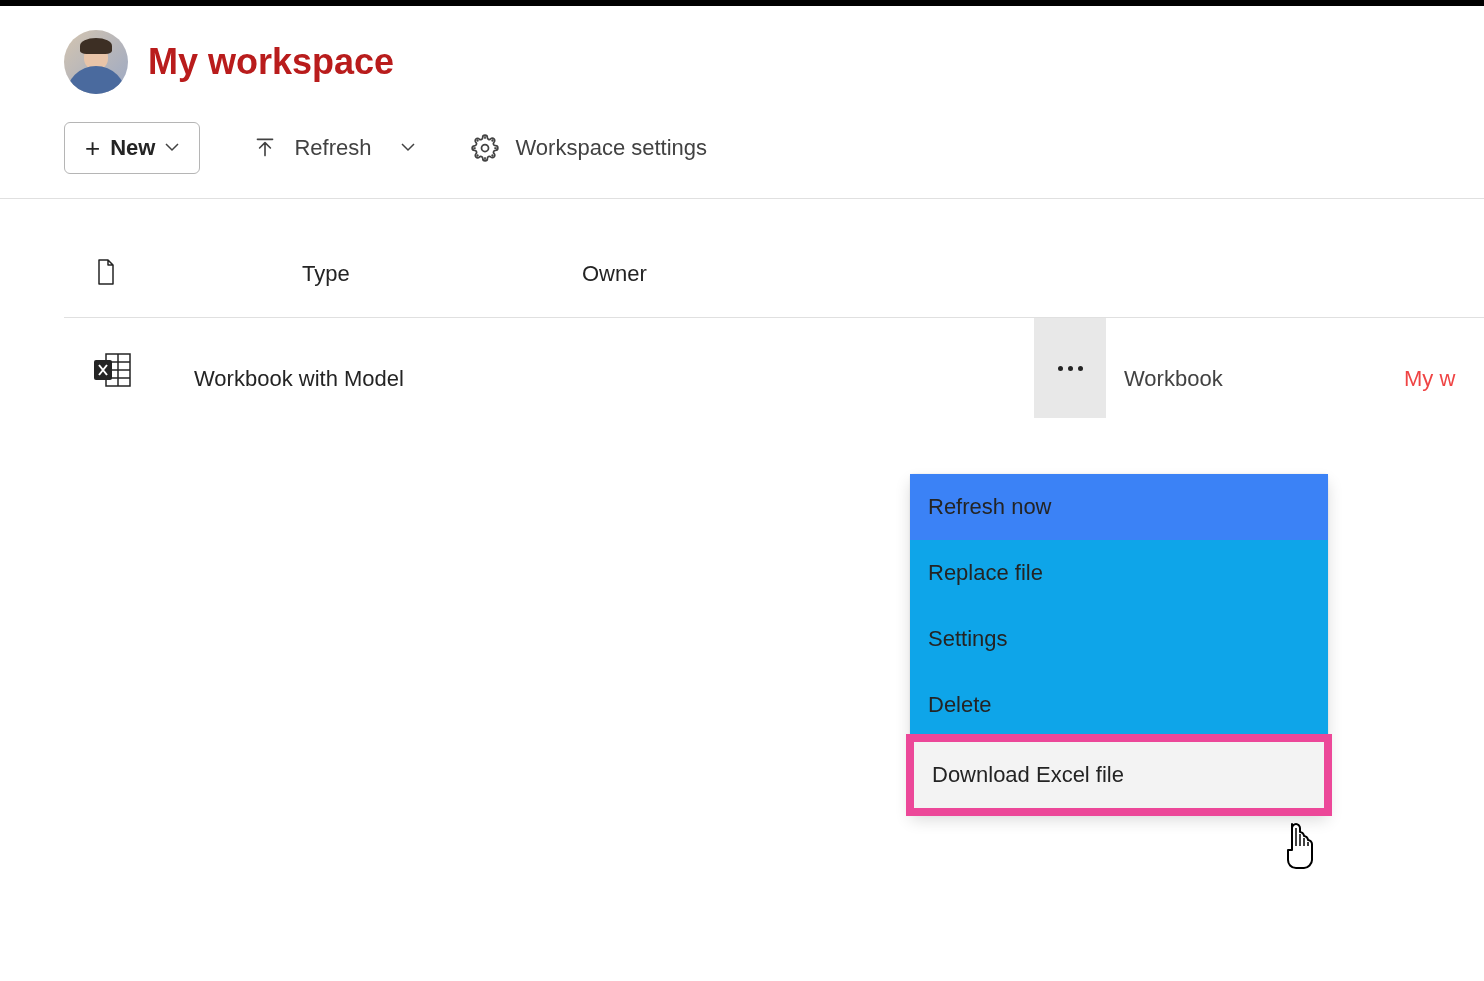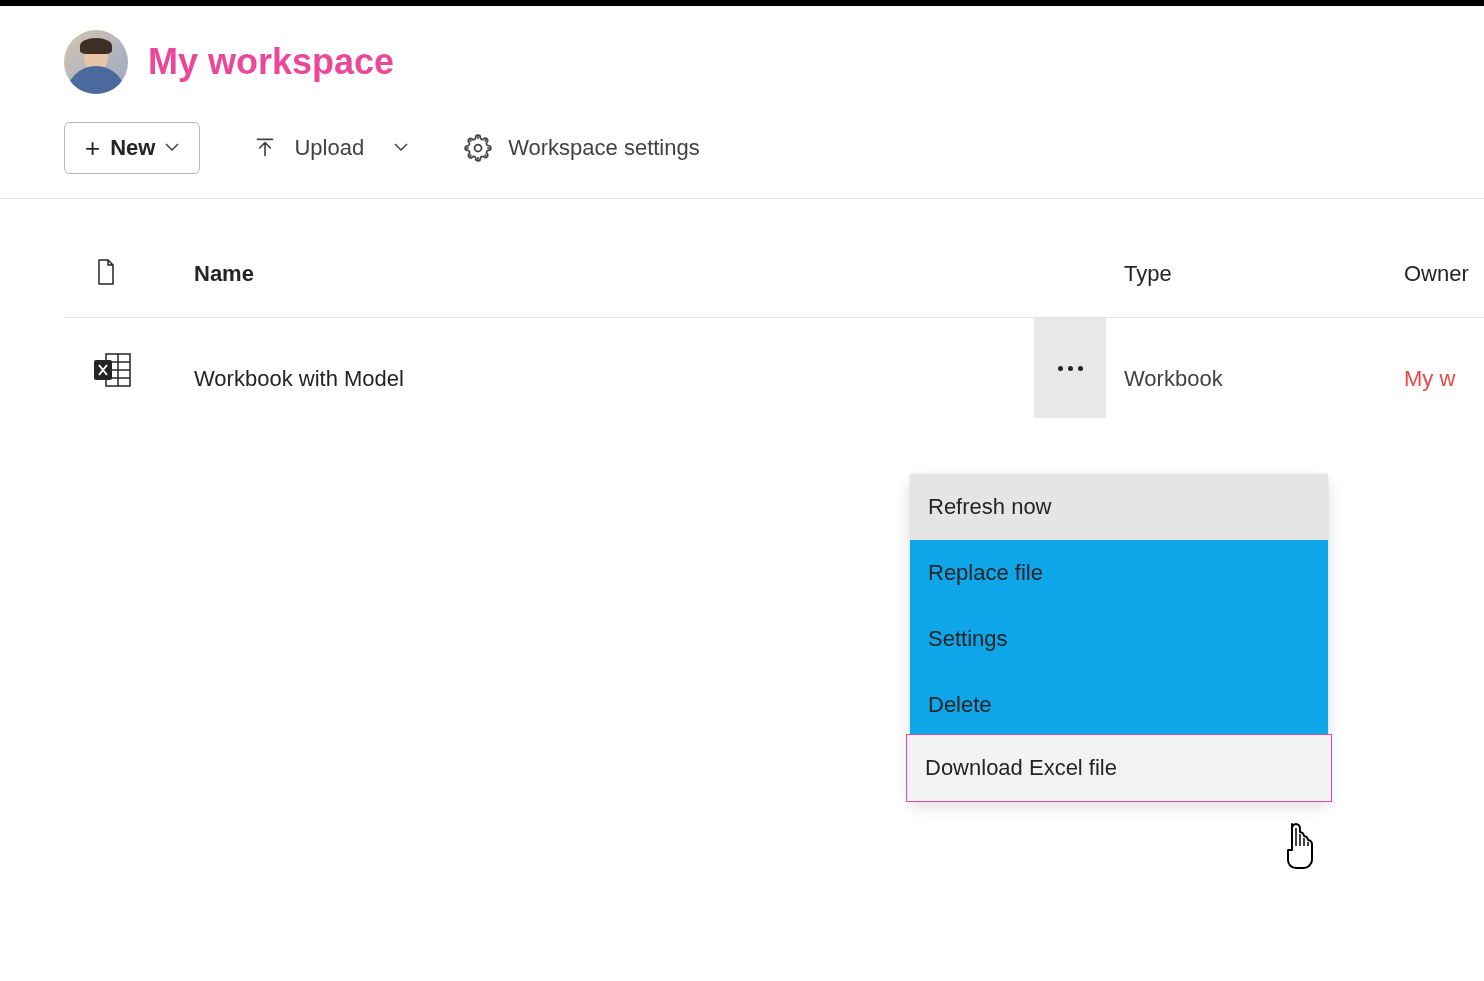--- a/index.html
+++ b/index.html
@@ -61,21 +61,21 @@
       transform: translateX(-50%);
       width: 32px;
       height: 16px;
       background: #3d2f24;
       border-radius: 50% 50% 20% 20%;
       z-index: 1;
     }
     .page-title {
       font-size: 36px;
       font-weight: 700;
-      color: #ec4899;
+      color: #b91c1c;
     }
     .toolbar {
       display: flex;
       align-items: center;
       padding: 12px 64px 24px 64px;
       gap: 48px;
     }
     .new-button {
       display: flex;
       align-items: center;
@@ -220,24 +220,24 @@
       z-index: 10;
     }
     .menu-item {
       padding: 20px 18px;
       font-size: 22px;
       color: #242424;
       cursor: pointer;
       background: #0ea5e9;
     }
     .menu-item:first-child {
-      background: #e5e5e5;
+      background: #3b82f6;
     }
     .menu-item-highlighted {
-      border: 1px solid #ec4899;
+      border: 8px solid #ec4899;
       background: #f3f3f3;
       padding: 20px 18px;
       margin: -4px;
       position: relative;
     }
     .file-icon svg {
       width: 20px;
       height: 26px;
     }
     .excel-icon svg {
@@ -274,21 +274,21 @@
       </svg>
     </span>
   </button>
 
   <div class="toolbar-item">
     <span class="toolbar-icon">
       <svg width="26" height="26" viewBox="0 0 24 24" fill="none">
         <path d="M12 19 L12 7 M12 7 L7 12 M12 7 L17 12 M5 4 L19 4" stroke="#424242" stroke-width="1.5" stroke-linecap="round"></path>
       </svg>
     </span>
-    <span>Upload</span>
+    <span>Refresh</span>
     <span class="chevron-down" style="margin-left: 14px;">
       <svg width="14" height="10" viewBox="0 0 14 10" fill="none">
         <path d="M1 2 L7 8 L13 2" stroke="#424242" stroke-width="1.5" fill="none"></path>
       </svg>
     </span>
   </div>
 
   <div class="toolbar-item">
     <span class="toolbar-icon">
       <svg width="28" height="28" viewBox="0 0 24 24" fill="none">
@@ -305,21 +305,20 @@
 
 <div class="content-area">
   <div class="table-header">
     <div class="table-header-icon-col">
       <span class="file-icon">
         <svg viewBox="0 0 20 26" fill="none">
           <path d="M3 1 L12 1 L17 6 L17 25 L3 25 Z M12 1 L12 6 L17 6" stroke="#242424" stroke-width="1.5" fill="none" stroke-linejoin="round"></path>
         </svg>
       </span>
     </div>
-    <div class="table-header-name-col">Name</div>
     <div class="table-header-actions-col"></div>
     <div class="table-header-type-col">Type</div>
     <div class="table-header-owner-col">Owner</div>
   </div>
 
   <div class="table-row">
     <div class="table-row-icon-col">
       <span class="excel-icon">
         <svg viewBox="0 0 40 36" fill="none">
           <rect x="14" y="2" width="24" height="32" stroke="#242424" stroke-width="1.5" fill="none"></rect>

